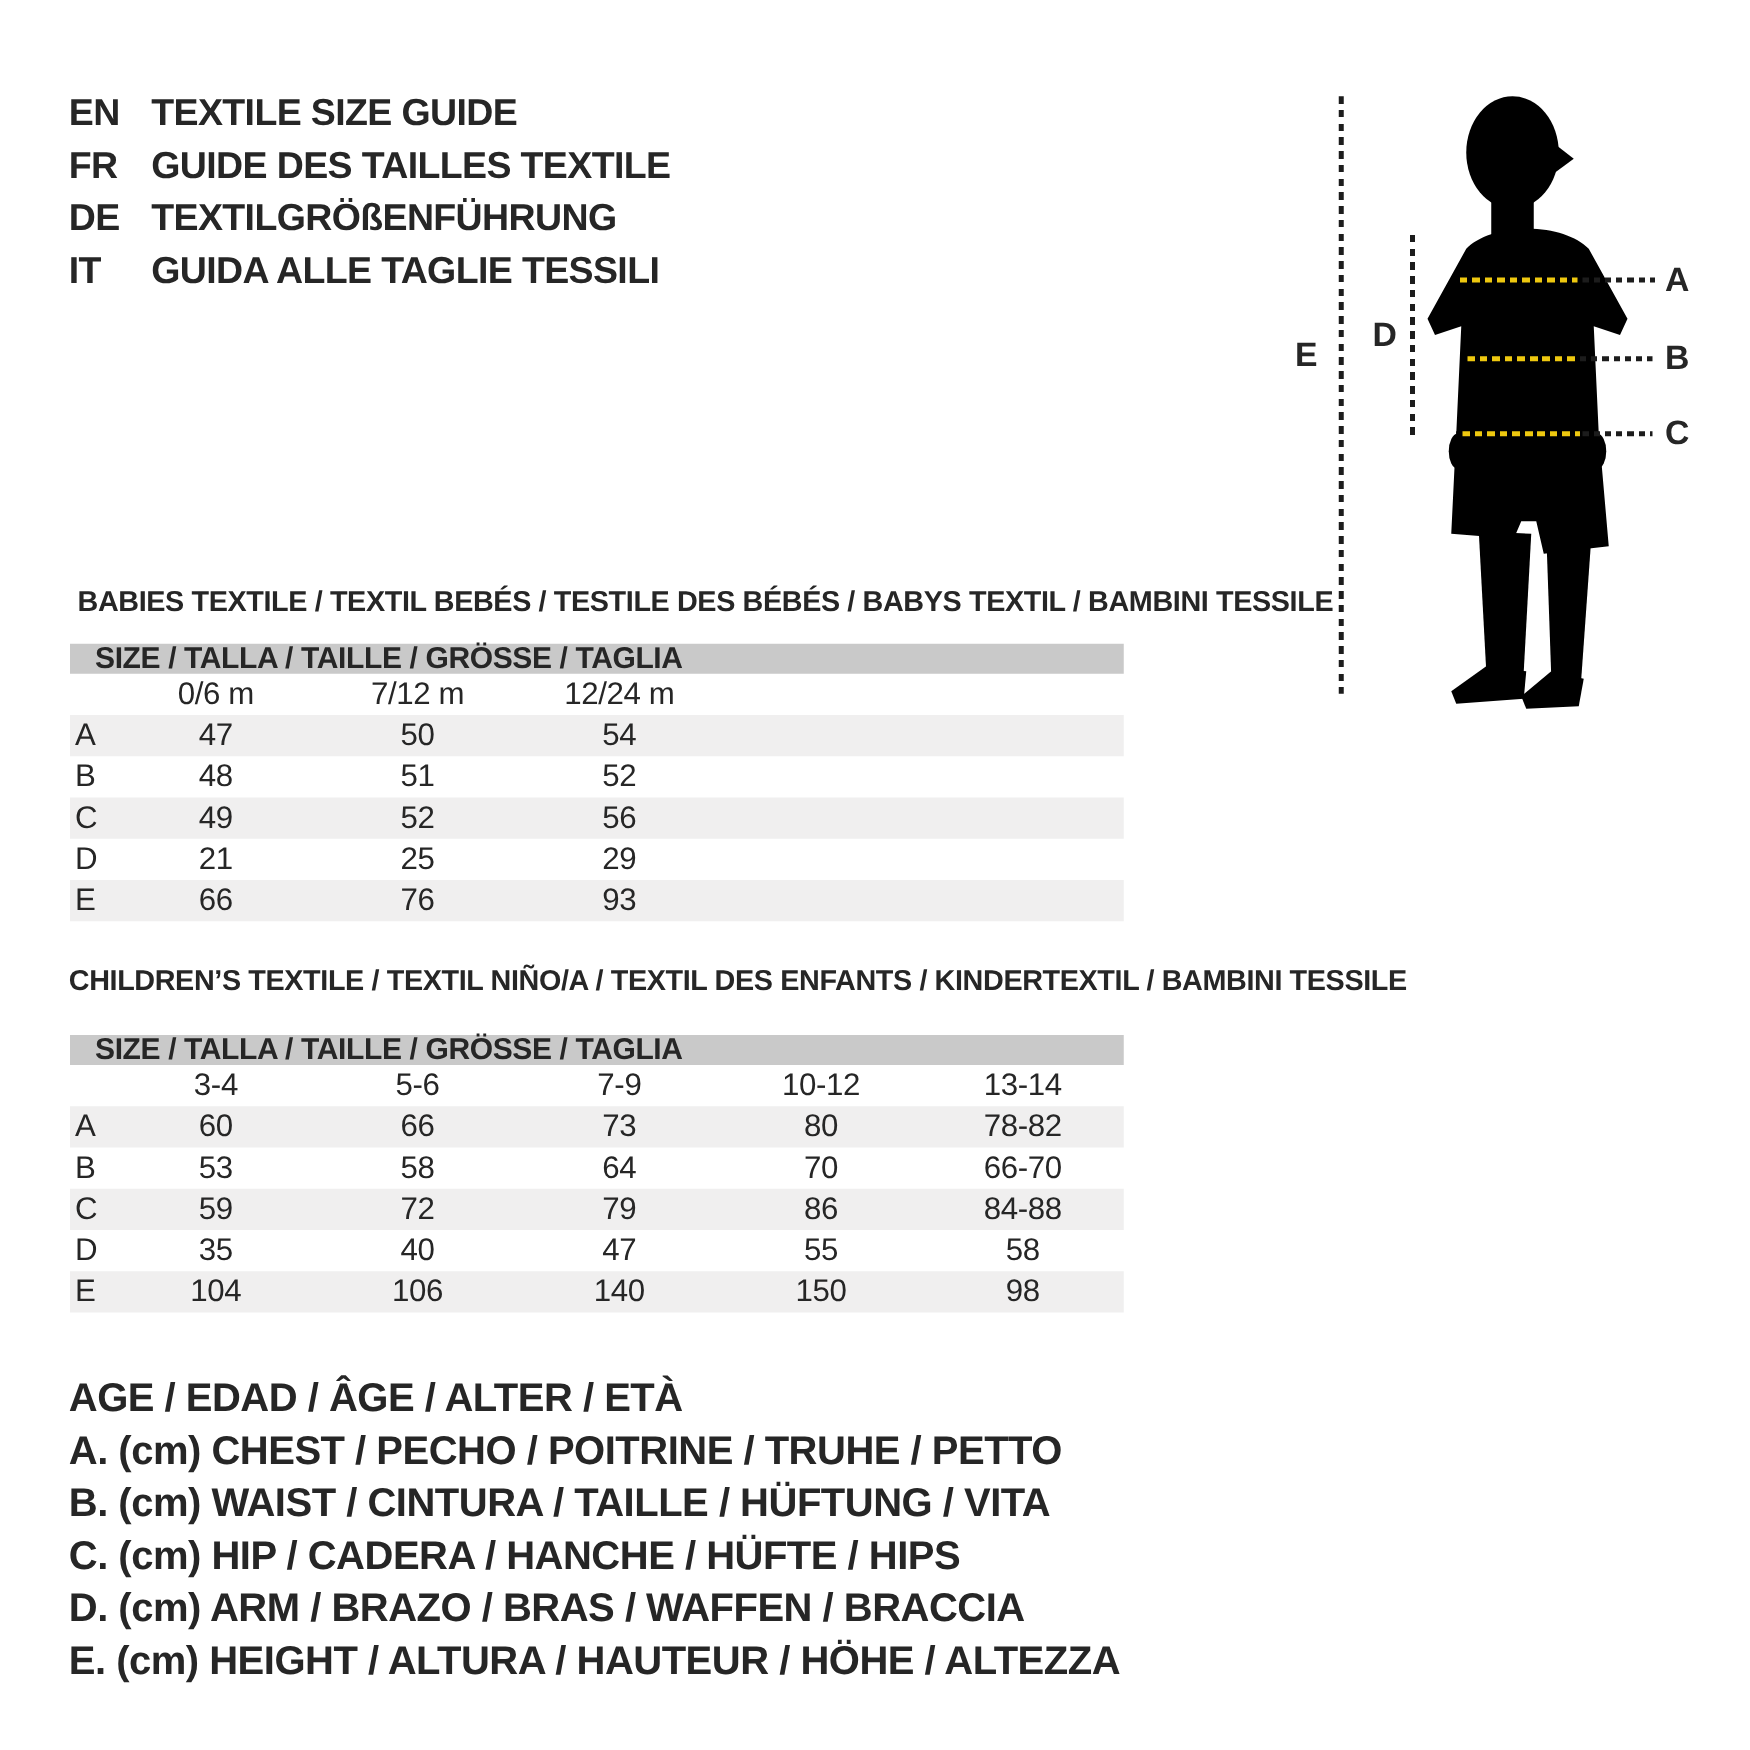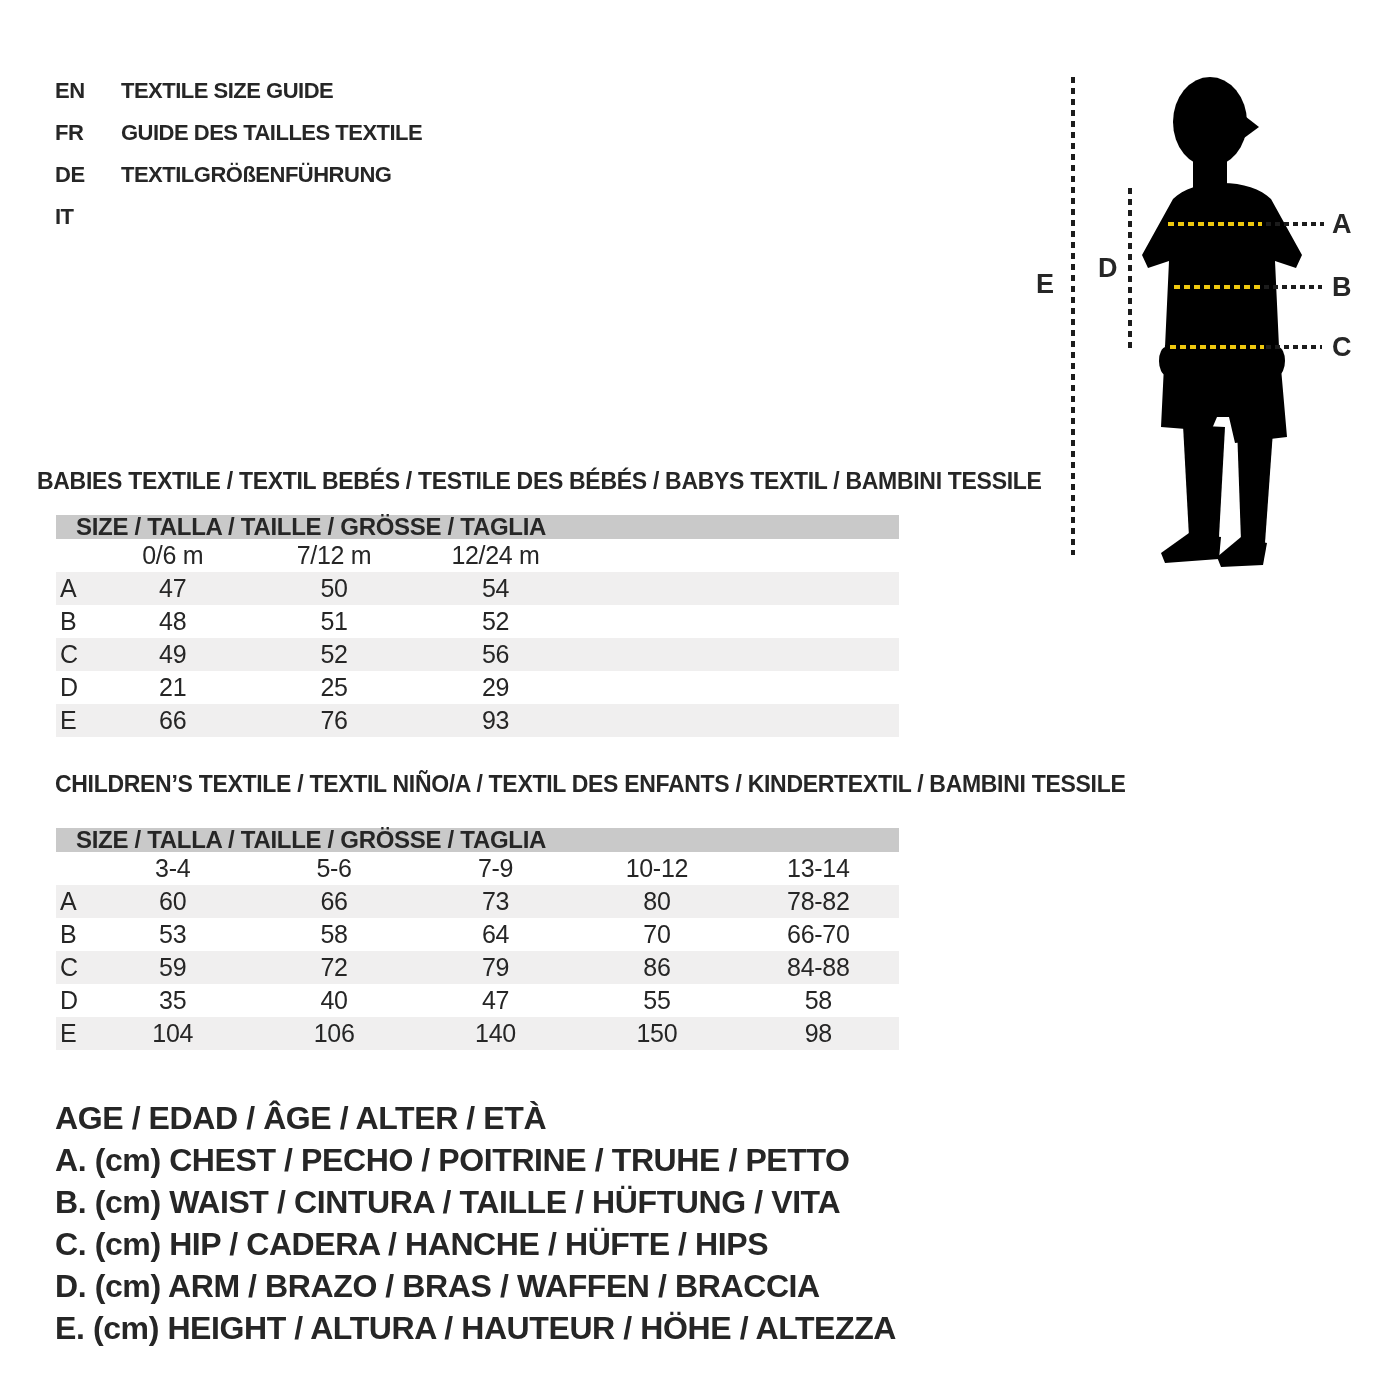--- a/index.html
+++ b/index.html
@@ -2,21 +2,21 @@
 <html style="--text: #262626; --size_bar_bg: #c9c9c9; --stripe_bg: #f0efef; --dash_yellow: #eec80f; --dash_black: #1c1c1c; --silhouette: #000000;"><head>
 <meta charset="utf-8">
 <style>
   *{margin:0;padding:0;box-sizing:border-box;}
   html,body{width:1400px;height:1400px;background:#ffffff;
     font-family:"Liberation Sans","DejaVu Sans",sans-serif;color:var(--text,#262626);}
   #canvas{position:relative;width:1400px;height:1400px;overflow:hidden;background:#fff;}
   .abs{position:absolute;}
 
   
-  .lang-row{display:flex;align-items:center;height:42px;font-size:22px;font-weight:700;letter-spacing:-0.5px;white-space:nowrap;}
+  .lang-row{display:flex;align-items:center;height:42px;font-size:30px;font-weight:700;letter-spacing:-0.5px;white-space:nowrap;}
   .lang-code{width:66px;flex:none;}
 
   
   .section-heading{font-size:23px;font-weight:700;letter-spacing:-0.3px;white-space:nowrap;}
 
   
   .size-table{width:843px;}
   .size-bar{height:24px;background:var(--size_bar_bg,#c9c9c9);display:flex;align-items:center;
     padding-left:20px;font-size:24px;font-weight:700;letter-spacing:-0.3px;}
   .t-row{display:grid;grid-template-columns:36px repeat(5,1fr);height:33px;align-items:center;
@@ -49,20 +49,21 @@
       <div class="lang-row">
         <span class="lang-code">FR</span>
         <span class="lang-title">GUIDE DES TAILLES TEXTILE</span>
       </div>
       <div class="lang-row">
         <span class="lang-code">DE</span>
         <span class="lang-title">TEXTILGRÖßENFÜHRUNG</span>
       </div>
       <div class="lang-row">
         <span class="lang-code">IT</span>
+        <span class="lang-title">GUIDA ALLE TAGLIE TESSILI</span>
       </div>
     </div>
 
   <svg id="silhouette" class="abs" style="left:1135px;top:75px;" width="180" height="495" viewBox="0 0 180 495">
     <g fill="var(--silhouette,#000)">
       <ellipse cx="75" cy="47" rx="37" ry="45"></ellipse>
       <polygon points="106,38 124,52 105,66"></polygon>
       <rect x="58" y="78" width="34" height="44"></rect>
       <path d="M87,108 C66,108 48,114 38,124 L7,180 L13,193 L34,186 L30,272 L144,272 L140,186 L161,193 L167,180 L136,124 C126,114 108,108 87,108 Z"></path>
       <ellipse cx="31" cy="286" rx="7" ry="14"></ellipse>
@@ -85,21 +86,21 @@
   <div class="abs fig-label" style="left:1332px;top:224px;">A</div>
 
   <div class="abs hdash-y" style="left:1174px;top:285px;width:86px;"></div>
   <div class="abs hdash-b" style="left:1264px;top:285px;width:58px;"></div>
   <div class="abs fig-label" style="left:1332px;top:287px;">B</div>
 
   <div class="abs hdash-y" style="left:1170px;top:345px;width:94px;"></div>
   <div class="abs hdash-b" style="left:1266px;top:345px;width:56px;"></div>
   <div class="abs fig-label" style="left:1332px;top:347px;">C</div>
 
-  <div class="abs section-heading" style="left:37px;top:468px;">BABIES TEXTILE / TEXTIL BEBÉS / TESTILE DES BÉBÉS / BABYS TEXTIL / BAMBINI TESSILE</div>
+  <div class="abs section-heading" style="left:62px;top:468px;">BABIES TEXTILE / TEXTIL BEBÉS / TESTILE DES BÉBÉS / BABYS TEXTIL / BAMBINI TESSILE</div>
   <div class="abs size-table" style="left:56px;top:515px;">
     <div class="size-bar">SIZE / TALLA / TAILLE / GRÖSSE / TAGLIA</div>
     <div class="t-row header-row">
         <span class="t-cell t-label"></span>
         <span class="t-cell">0/6 m</span>
         <span class="t-cell">7/12 m</span>
         <span class="t-cell">12/24 m</span>
         <span class="t-cell"></span>
         <span class="t-cell"></span>
       </div>

